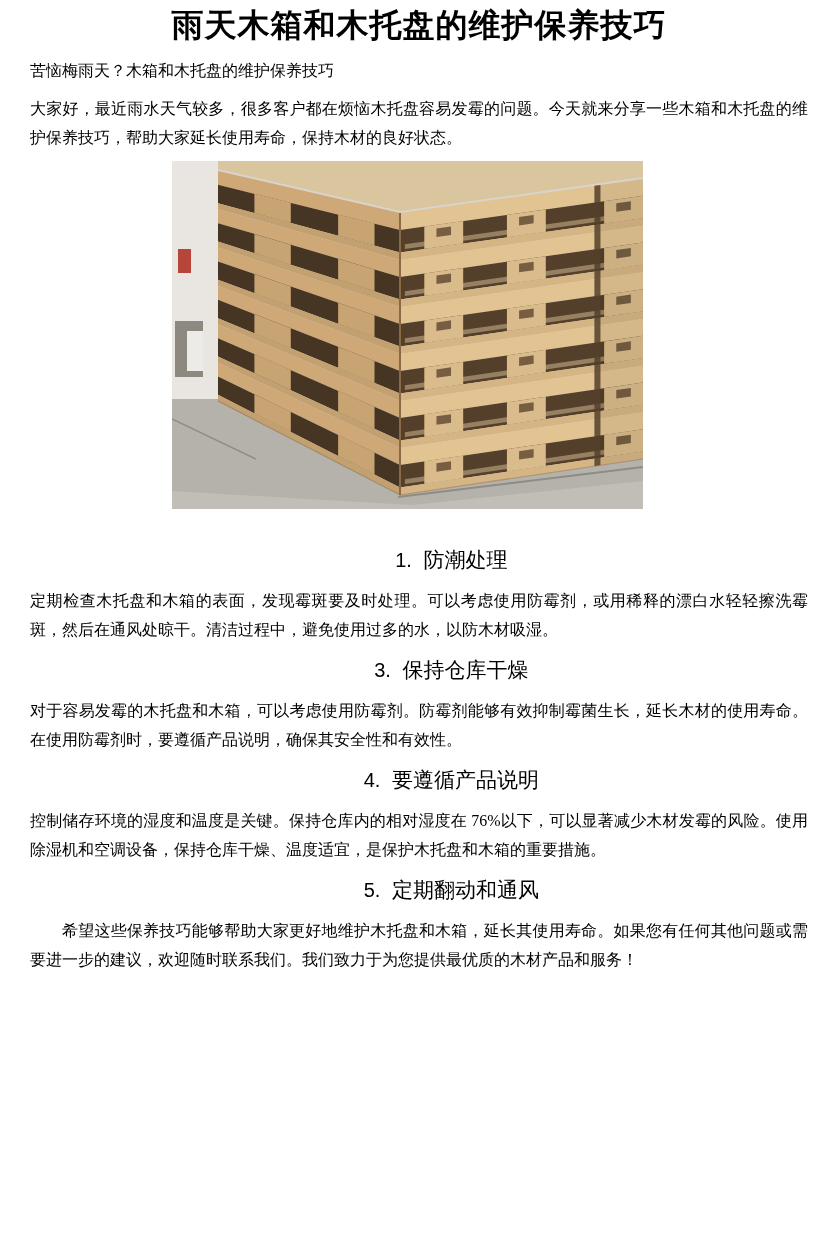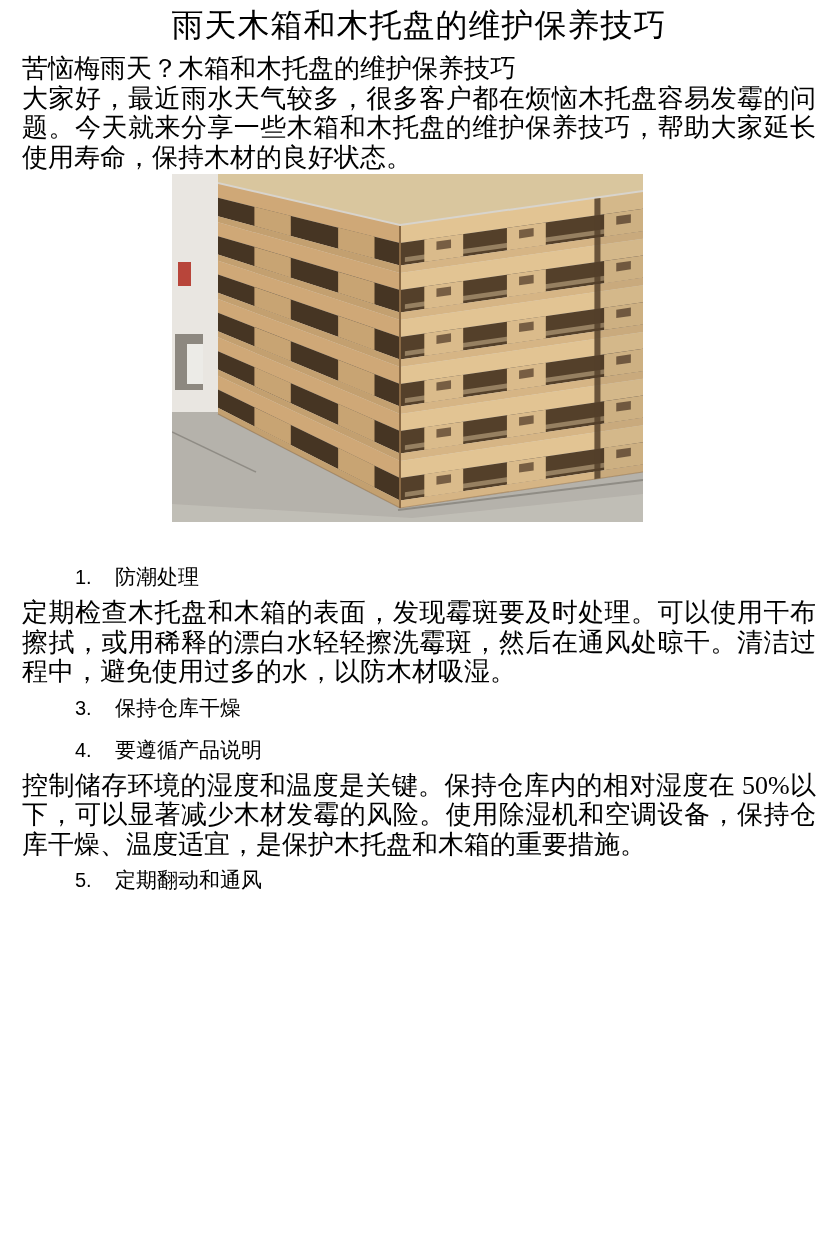--- a/index.html
+++ b/index.html
@@ -3,33 +3,33 @@
 <meta charset="utf-8">
 <style>
   html,body{margin:0;padding:0;}
   body{
     width:838px;height:1259px;overflow:hidden;
     background:#ffffff;color:#000;
     font-family:"Liberation Serif","DejaVu Serif",serif;
   }
   .page{padding:0 22px;}
   .doc-title{
-    font-size:32px;font-weight:400;text-align:center;
+    font-size:32px;font-weight:700;text-align:center;
     margin:2px 0 6px;line-height:46px;letter-spacing:1px;
   }
   p.body{
-    font-size:26px;line-height:29.5px;margin:0;
+    font-size:16px;line-height:29.5px;margin:8px;
     text-align:justify;
   }
   .figure{
     width:471px;height:348px;margin:2px 0 34px 150px;
     line-height:0;
   }
   .sec-head{
-    font-size:21px;line-height:42px;padding-left:53px;
+    font-size:21px;line-height:35px;padding-left:53px;text-align:center;
   }
   .sec-num{
     display:inline-block;width:40px;
     font-family:"Liberation Sans","DejaVu Sans",sans-serif;
     font-size:20px;
   }
   p.closing{text-indent:2em;}
 </style>
 </head>
 <body>
@@ -147,29 +147,31 @@
         <polygon points="428.475,23.950000000000003 471,18 471,298 428.475,304.3" fill="#000000" fill-opacity="0.06"></polygon>
         <line x1="228" y1="52" x2="228" y2="334" stroke="#8a6a45" stroke-width="2"></line>
         <polyline points="46,240 228,334 471,298" fill="none" stroke="#8a6a45" stroke-width="1.2" stroke-opacity="0.5"></polyline>
       </svg>
   </figure>
 
   <div class="sec-head">
     <span class="sec-num">1.</span><span>防潮处理</span>
   </div>
 
-  <p class="body">定期检查木托盘和木箱的表面，发现霉斑要及时处理。可以使用干布擦拭，或用稀释的漂白水轻轻擦洗霉斑，然后在通风处晾干。清洁过程中，避免使用过多的水，以防木材吸湿。</p>
+  <p class="body">定期检查木托盘和木箱的表面，发现霉斑要及时处理。可以考虑使用防霉剂，或用稀释的漂白水轻轻擦洗霉斑，然后在通风处晾干。清洁过程中，避免使用过多的水，以防木材吸湿。</p>
 
   <div class="sec-head">
     <span class="sec-num">3.</span><span>保持仓库干燥</span>
   </div>
+  <p class="body">对于容易发霉的木托盘和木箱，可以考虑使用防霉剂。防霉剂能够有效抑制霉菌生长，延长木材的使用寿命。在使用防霉剂时，要遵循产品说明，确保其安全性和有效性。</p>
 
   <div class="sec-head">
     <span class="sec-num">4.</span><span>要遵循产品说明</span>
   </div>
-  <p class="body">控制储存环境的湿度和温度是关键。保持仓库内的相对湿度在 50%以下，可以显著减少木材发霉的风险。使用除湿机和空调设备，保持仓库干燥、温度适宜，是保护木托盘和木箱的重要措施。</p>
+  <p class="body">控制储存环境的湿度和温度是关键。保持仓库内的相对湿度在 76%以下，可以显著减少木材发霉的风险。使用除湿机和空调设备，保持仓库干燥、温度适宜，是保护木托盘和木箱的重要措施。</p>
 
   <div class="sec-head">
     <span class="sec-num">5.</span><span>定期翻动和通风</span>
   </div>
 
+  <p class="body closing">希望这些保养技巧能够帮助大家更好地维护木托盘和木箱，延长其使用寿命。如果您有任何其他问题或需要进一步的建议，欢迎随时联系我们。我们致力于为您提供最优质的木材产品和服务！</p>
 
 </div>
 
 </body></html>

